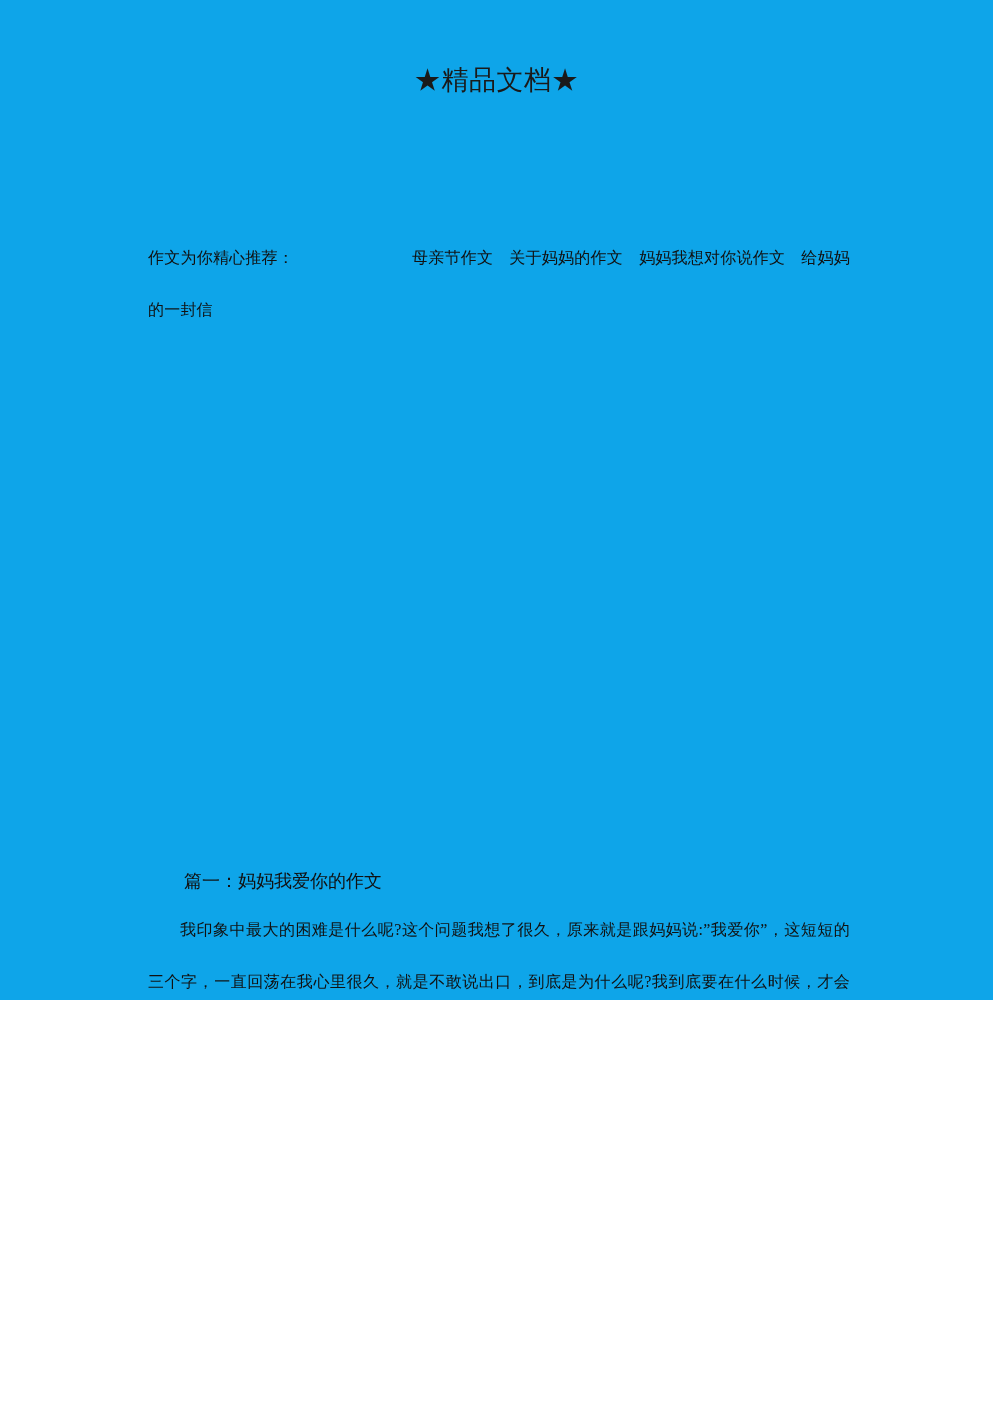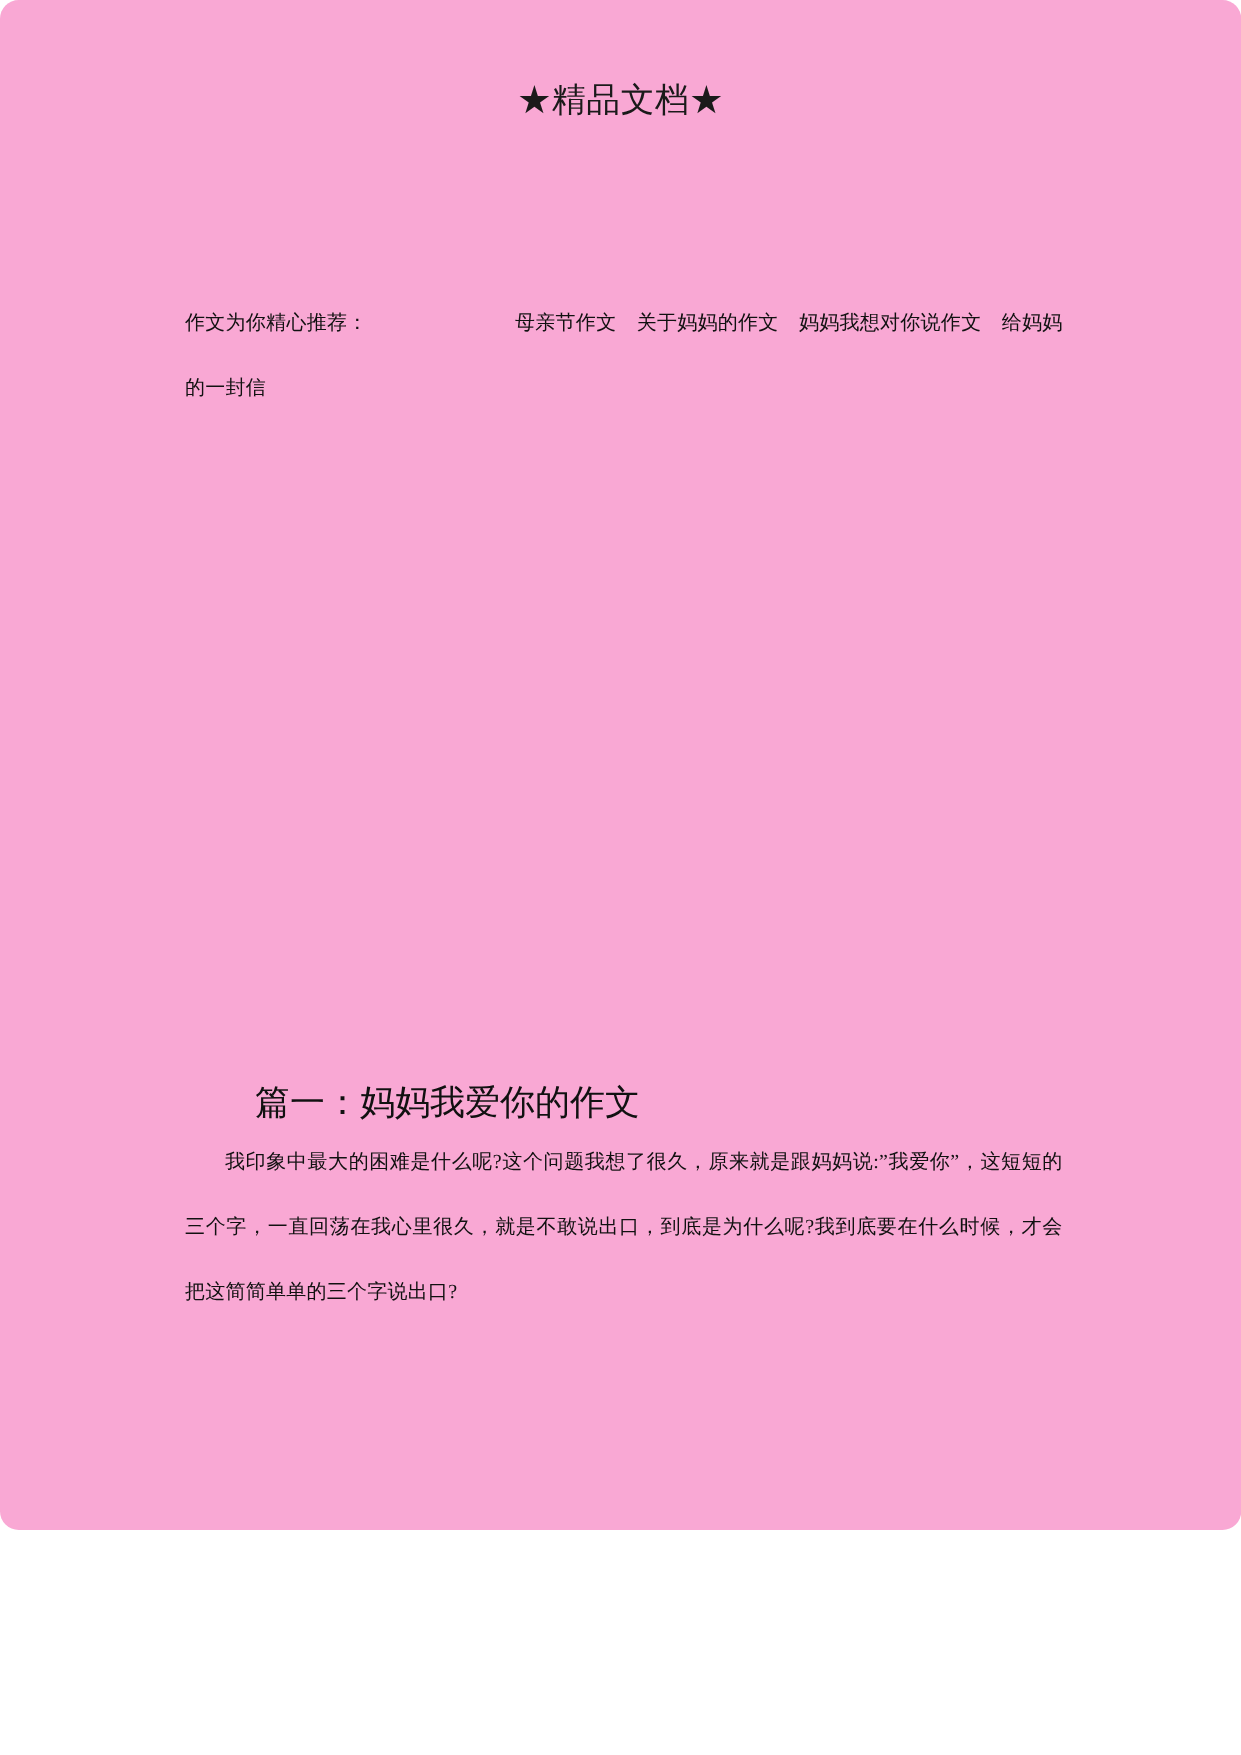--- a/index.html
+++ b/index.html
@@ -3,25 +3,24 @@
 <meta charset="utf-8">
 <style>
   html, body {
     margin: 0;
     padding: 0;
     background: #ffffff;
   }
   .page {
     position: relative;
     width: 993px;
-    height: 1224px;
-    background: #f9a8d4;
+    height: 1000px;
+    background: #0ea5e9;
     overflow: hidden;
     box-sizing: border-box;
-    border-radius: 15px;
   }
   .doc-header {
     position: absolute;
     top: 62px;
     left: 0;
     width: 993px;
     text-align: center;
     font-family: "DejaVu Serif", "Liberation Serif", serif;
     font-size: 27px;
     color: #1a1a1a;
@@ -52,22 +51,22 @@
     text-justify: inter-character;
     letter-spacing: 0.2px;
   }
   .recommend-block { top: 232px; }
   .intro-block     { top: 336px; }
   .section-heading {
     position: absolute;
     left: 148px;
     top: 856px;
     width: 702px;
-    font-family: Liberation Sans, sans-serif;
-    font-size: 28px;
+    font-family: Liberation Mono, monospace;
+    font-size: 18px;
     line-height: 52px;
     color: #111111;
     text-indent: 2em;
   }
   .section-body { top: 904px; font-family: Liberation Serif, serif; }
   .p-indent { text-indent: 2em; }
   .gap-wide { display: inline-block; width: 118px; }
   .page-number {
     position: absolute;
     top: 1296px;

